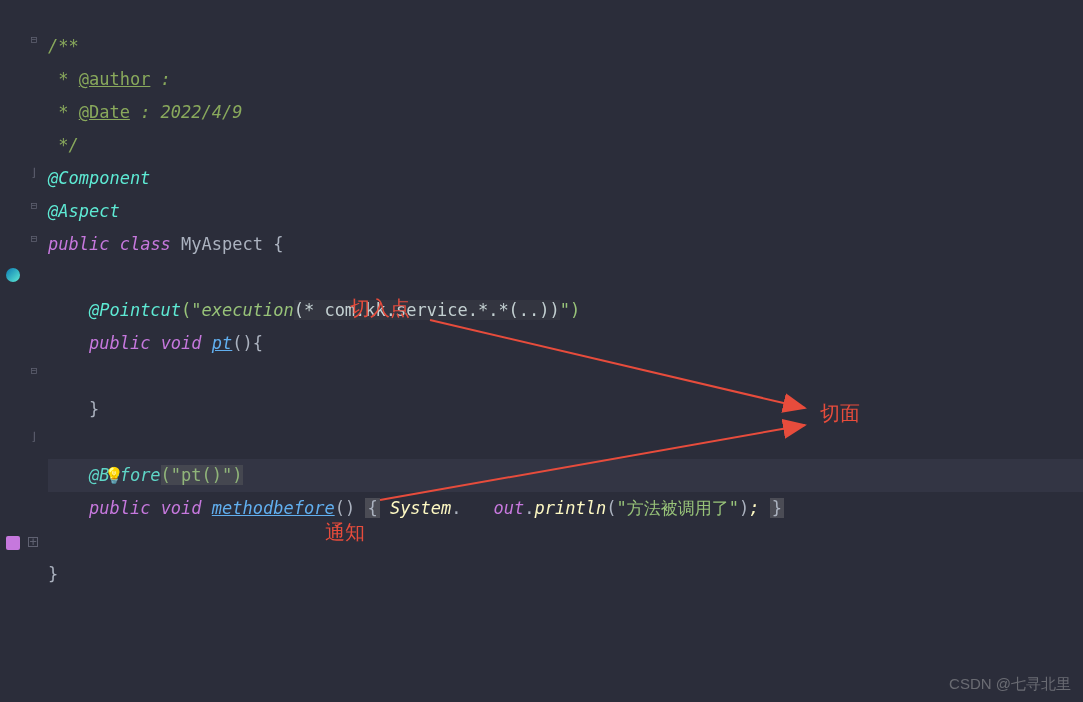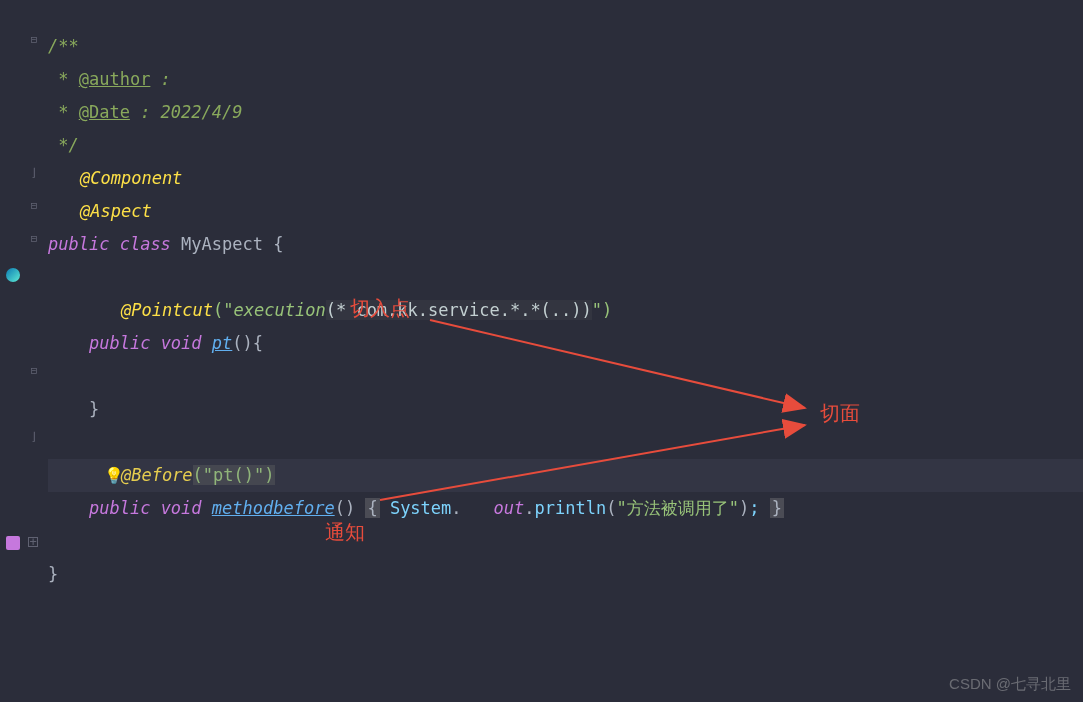--- a/index.html
+++ b/index.html
@@ -50,31 +50,31 @@
     .line-highlight {
       background: rgba(100, 100, 130, 0.15);
       position: absolute;
       left: 0;
       right: 0;
       height: 33px;
       pointer-events: none;
     }
     .doc-comment { color: #89a95c; font-style: italic; }
     .doc-tag { color: #89a95c; text-decoration: underline; }
-    .annotation { color: #fde047; font-style: italic; margin-left: 32px; }
+    .annotation { color: #5eead4; font-style: italic; }
     .keyword { color: #c678dd; font-style: italic; }
     .class-name { color: #abb2bf; }
     .method-name { color: #61afef; font-style: italic; text-decoration: underline; }
     .string { color: #98c379; }
     .string-expr { color: #c3d0d1; background: rgba(100,100,100,0.15); }
     .paren { color: #abb2bf; }
     .brace { color: #abb2bf; }
     .dot { color: #abb2bf; }
     .static-field { color: #c678dd; font-style: italic; margin-left: 32px; }
-    .normal { color: #7dd3fc; }
+    .normal { color: #fef9c3; font-style: italic; }
     .semi-bg { background: rgba(150,150,150,0.3); color: #abb2bf; padding: 0 2px; }
     
     .annotation-label {
       position: absolute;
       color: #e74c3c;
       font-size: 20px;
       font-family: Liberation Serif, serif;
       pointer-events: none;
       text-align: center;
     }

